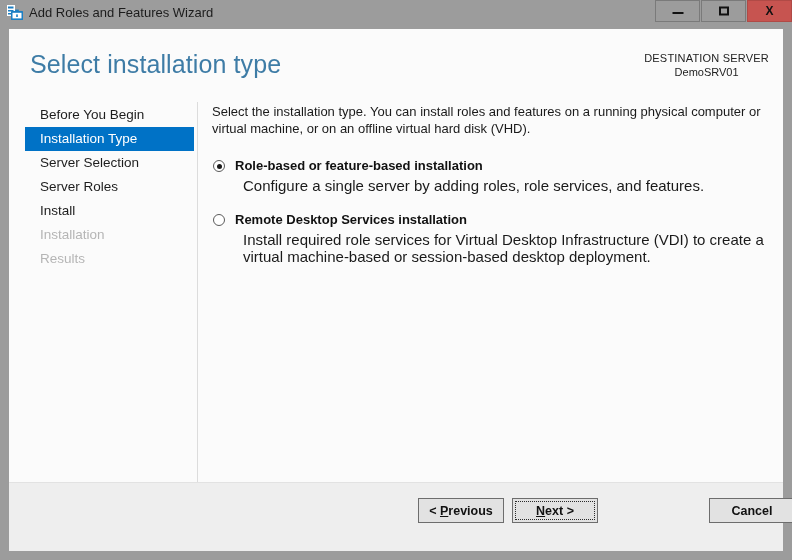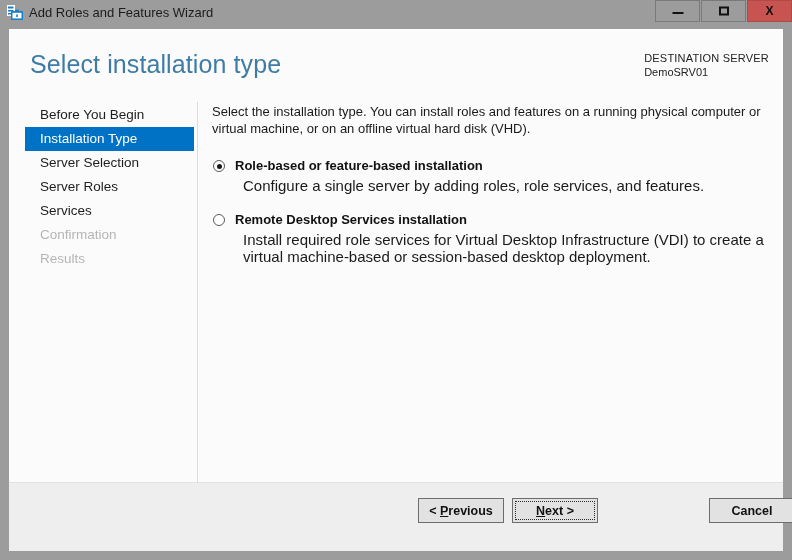--- a/index.html
+++ b/index.html
@@ -104,21 +104,21 @@
     color: #3e7ca6;
     font-weight: normal;
     letter-spacing: 0.1px;
     white-space: nowrap;
     font-family: "Liberation Sans", sans-serif;
   }
   #dest-block {
     position: absolute;
     right: 14px;
     top: 22px;
-    text-align: left;
+    text-align: center;
     font-size: 11px;
     color: #222;
     line-height: 14px;
     font-family: "Liberation Sans", sans-serif;
   }
   #dest-label { letter-spacing: 0.2px; }
   #dest-value { }
 
   
   #sidebar {
@@ -304,22 +304,22 @@
     <div id="dest-block">
       <div id="dest-label">DESTINATION SERVER</div>
       <div id="dest-value">DemoSRV01</div>
     </div>
 
     <div id="sidebar">
       <div class="nav-item">Before You Begin</div>
       <div class="nav-item selected">Installation Type</div>
       <div class="nav-item">Server Selection</div>
       <div class="nav-item">Server Roles</div>
-      <div class="nav-item">Services</div>
-      <div class="nav-item disabled">Confirmation</div>
+      <div class="nav-item">Install</div>
+      <div class="nav-item disabled">Installation</div>
       <div class="nav-item disabled">Results</div>
     </div>
     <div id="nav-divider"></div>
 
     <div id="content">
       <div id="intro">Select the installation type. You can install roles and features on a running physical computer or virtual machine, or on an offline virtual hard disk (VHD).</div>
 
       <div class="option-group">
 
         <div class="option">

